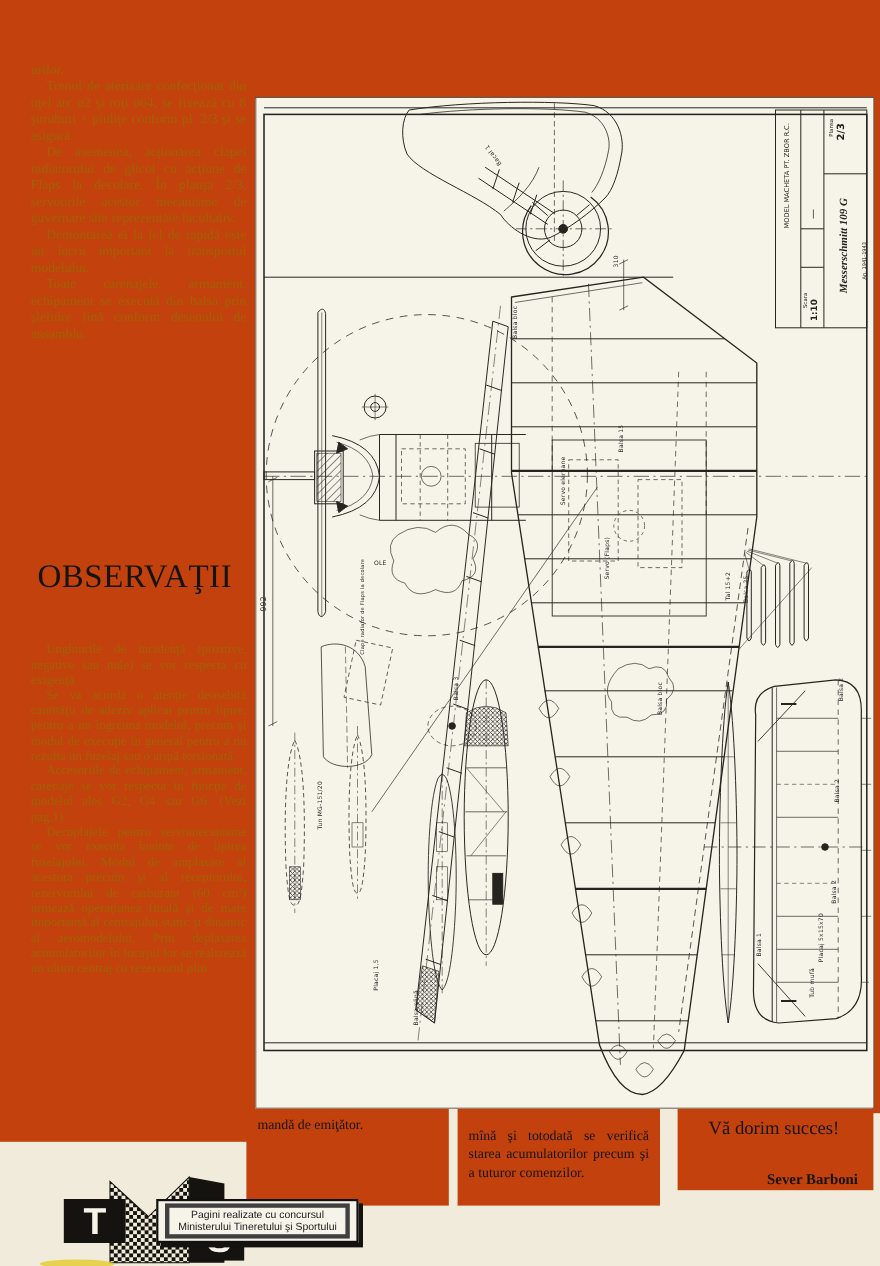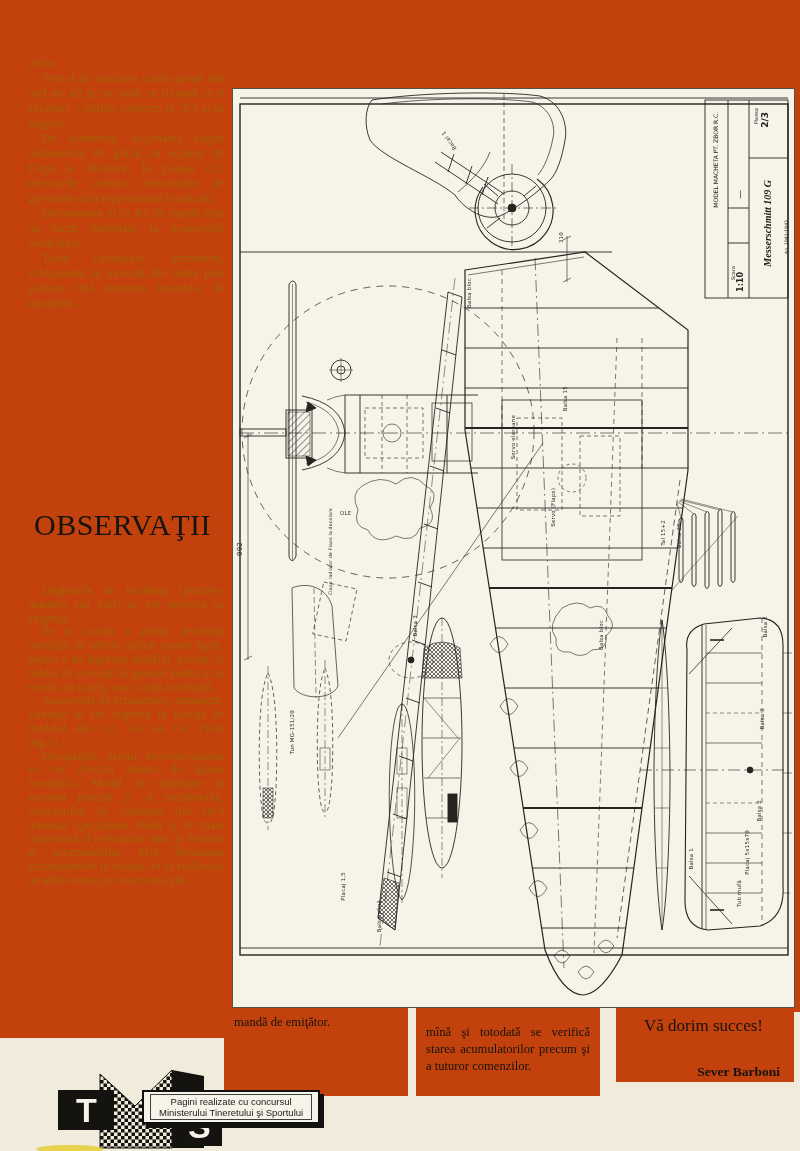--- a/index.html
+++ b/index.html
@@ -18,21 +18,21 @@
   .bot-text p.noind{text-indent:0;}
   .closing{font-size:17px;}
   .signature{font-weight:bold;font-size:13.5px;text-align:right;}
   
   .hlab,.vlab{position:absolute;font-family:"DejaVu Sans",sans-serif;font-size:5.5px;color:#2b2b2b;white-space:nowrap;letter-spacing:.2px;}
   .vlab{writing-mode:vertical-rl;transform:rotate(180deg);}
   .tiny{font-size:4.6px;}
   
   .tb{position:absolute;font-family:"DejaVu Sans",sans-serif;color:#23221e;writing-mode:vertical-rl;transform:rotate(180deg);white-space:nowrap;}
   .credit-box{border:2px solid #111;background:#f6f3e8;box-shadow:4px 4px 0 #15130f;padding:2px 6px;}
-  .credit-inner{border:1px solid #404040;padding:1px 8px;font-family:"Liberation Sans",sans-serif;font-size:9.5px;line-height:11px;text-align:center;color:#1a1a1a;}
+  .credit-inner{border:4px solid #404040;padding:1px 8px;font-family:"Liberation Sans",sans-serif;font-size:9.5px;line-height:11px;text-align:center;color:#1a1a1a;}
 </style>
 </head>
 <body>
 
 <div class="abs yellow" style="left:0;top:0;width:800px;height:90px;"></div>
 <div class="abs yellow" style="left:0;top:0;width:232px;height:1038px;"></div>
 <div class="abs yellow" style="left:793px;top:0;width:7px;height:1012px;"></div>
 
 <div class="abs col-text" style="left:28px;top:56px;width:196px;">
   <p class="noind">urilor.</p>

